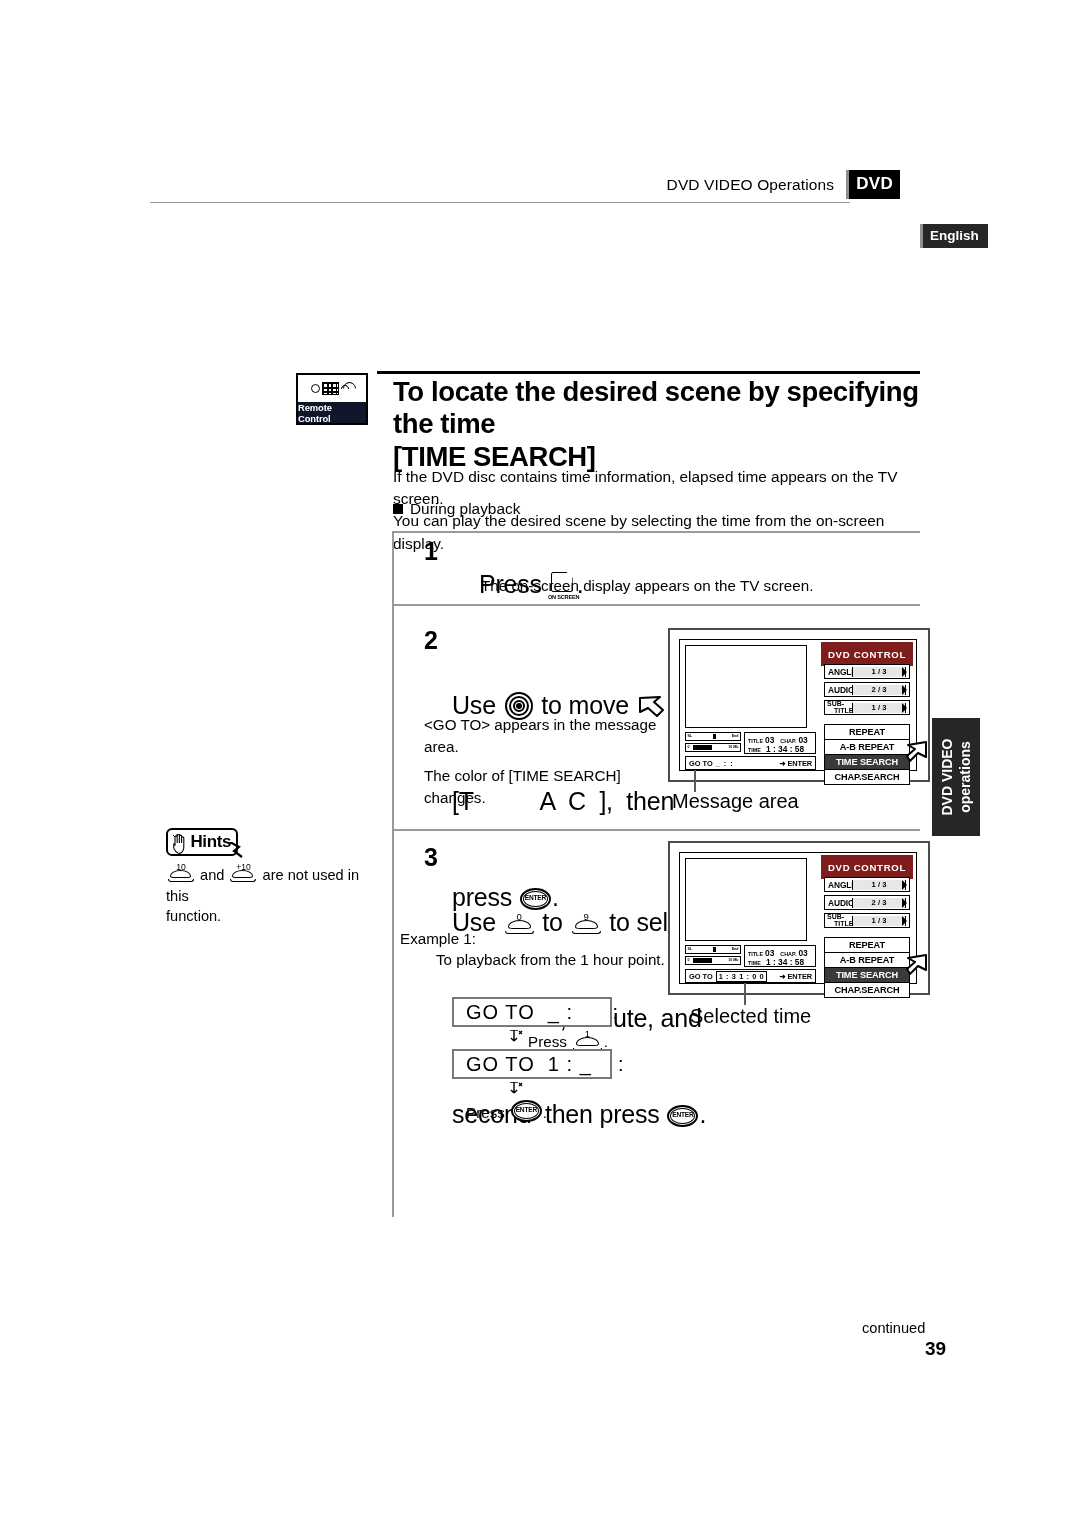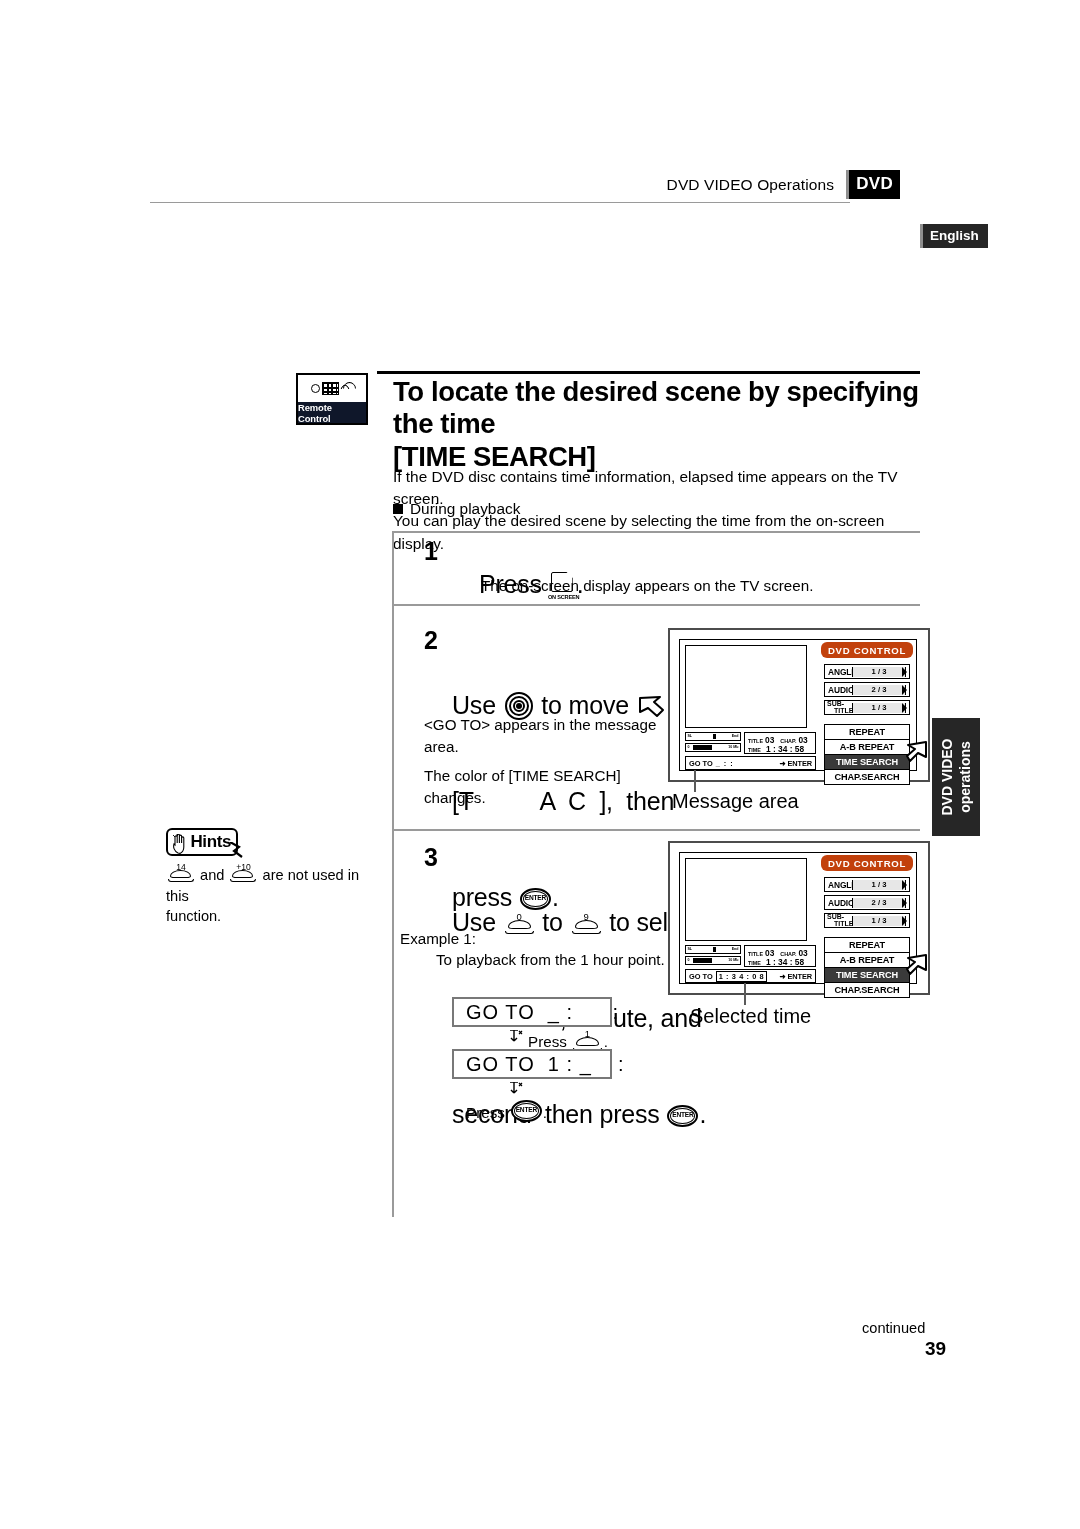--- a/index.html
+++ b/index.html
@@ -423,24 +423,24 @@
     width: 122px; height: 83px;
     border: 1.4px solid #000;
     box-sizing: border-box;
     background: #fff;
   }
   .osd-title-tab {
     position: absolute;
     right: -1px;
     top: -1px;
     width: 92px;
-    height: 16px;
-    background: #c2410c;
+    height: 24px;
+    background: #7f1d1d;
     color: #fff;
-    border-radius: 6px;
+    border-radius: 0;
     font-size: 9.6px;
     font-weight: bold;
     letter-spacing: 0.7px;
     display: flex;
     align-items: center;
     justify-content: center;
   }
   .osd-title-wrap {
     position: absolute;
     right: 4px;
@@ -738,21 +738,21 @@
       </span>
       <span class="ht">Hints</span>
     </div>
     <span class="hints-tail">
       <svg width="14" height="16" viewBox="0 0 14 16">
           <path d="M0 0 L9 5 L4 9 L12 15" fill="none" stroke="#000" stroke-width="2.2"></path>
         </svg>
     </span>
   </div>
   <div class="hints-text">
-    <span class="key-num small"><span class="n">14</span><span class="lid"></span><span class="base"></span></span><span> and </span><span class="key-num small"><span class="n">+10</span><span class="lid"></span><span class="base"></span></span><span> are not used in this</span>
+    <span class="key-num small"><span class="n">10</span><span class="lid"></span><span class="base"></span></span><span> and </span><span class="key-num small"><span class="n">+10</span><span class="lid"></span><span class="base"></span></span><span> are not used in this</span>
     <div>function.</div>
   </div>
 
   <div class="goto-box" style="left:452px; top:997px; width:160px; height:30px;">GO TO  _ :      :</div>
 
   <div class="arrow-down" style="left:510px; top:1030px;">
     <svg width="14" height="16" viewBox="0 0 14 16">
         <path d="M4 0 L4 11 M4 11 L1 8 M4 11 L7 8 M0 0 L8 0" stroke="#000" stroke-width="1.4" fill="none"></path>
         <path d="M9 1 L12 4 M12 1 L9 4" stroke="#000" stroke-width="1.2"></path>
       </svg>
@@ -914,21 +914,21 @@
           <span class="v">03</span>
         </div>
         <div class="l2">
           <span class="k">TIME</span>
           <span class="v" style="margin-left:3px;">1 : 34 : 58</span>
         </div>
       </div>
 
       <div class="osd-goto" style="top:116px;">
         <span>GO TO</span>
-        <span class="slot">1 : 3 4 : 0 8</span>
+        <span class="slot">1 : 3 1 : 0 0</span>
         <span class="ent">➜&nbsp;<span style="display:inline;">ENTER</span></span>
       </div>
     </div>
 
     <span class="osd-cursor" style="left:236px; top:110px;">
       <svg width="24" height="24" viewBox="0 0 24 24">
           <path d="M20 2 L20 17 L12 13 L4 21 L1 16 L9 9 L2 5 Z" fill="#fff" stroke="#000" stroke-width="2" stroke-linejoin="round"></path>
         </svg>
     </span>
   </div>

